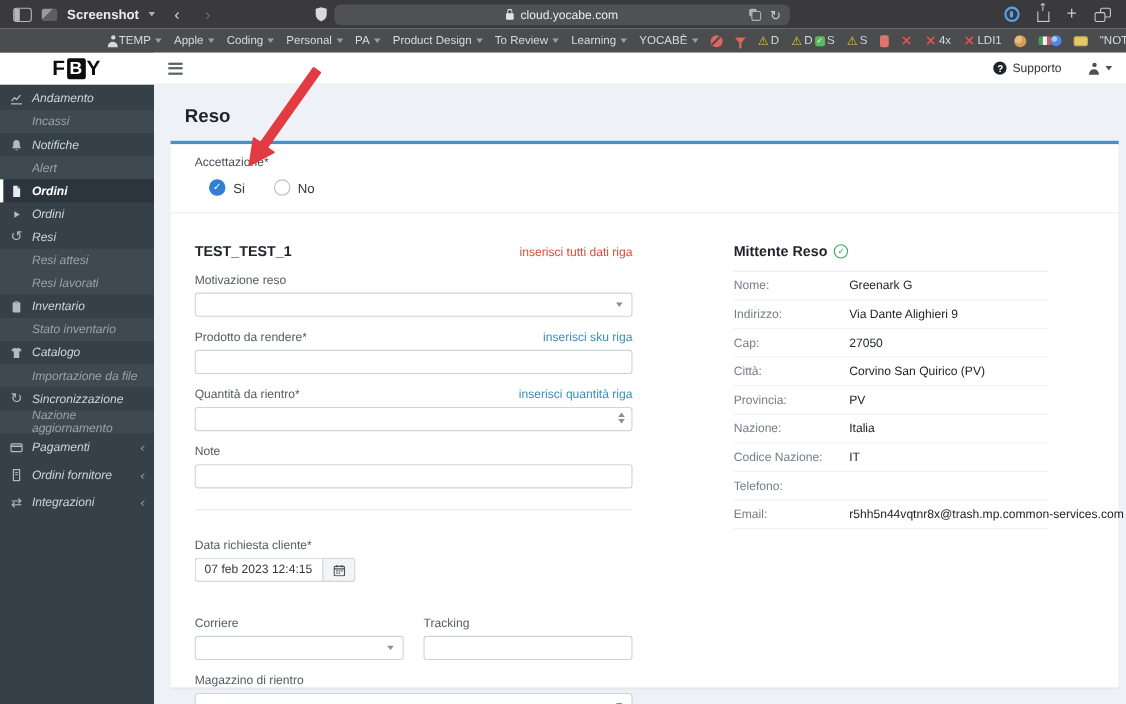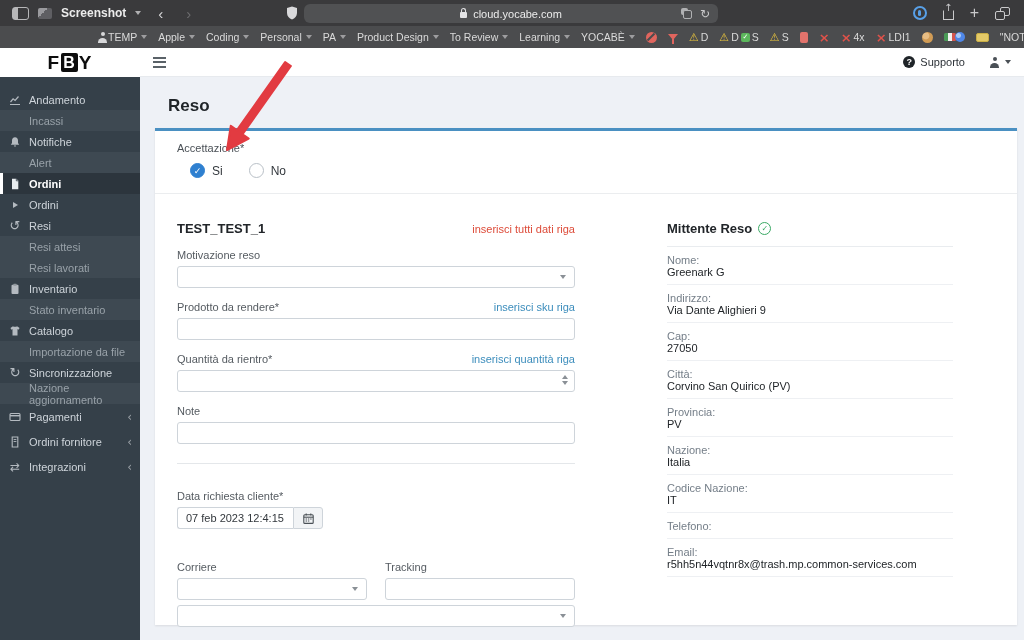--- a/index.html
+++ b/index.html
@@ -61,21 +61,21 @@
   .flagit { width:12px; height:8px; display:flex; border-radius:1.5px; overflow:hidden; }
   .flagit i { flex:1; } .flagit i:nth-child(1){background:#4a9a57;} .flagit i:nth-child(2){background:#f2f2f2;} .flagit i:nth-child(3){background:#d4564e;}
   .globe { width:10px; height:10px; border-radius:50%; background:radial-gradient(circle at 35% 35%, #a9c9f5 0 2px, #4f87e8 3px); margin-left:-3px; }
   .ycard { width:13px; height:9px; border-radius:2px; background:#e3c968; border:1px solid #c9ae45; }
 
   
   .app { display:flex; height:592px; }
   .sidebar { width:140px; flex-shrink:0; background:#354049; display:flex; flex-direction:column; }
   .logo { height:29px; background:#fff; display:flex; align-items:center; justify-content:center; gap:1px; font-size:19px; font-weight:700; color:#0d0d0d; letter-spacing:1px; }
   .logo .b-block { background:#0d0d0d; color:#fff; padding:0 2px; border-radius:2px; font-size:16px; line-height:19px; }
-  .nav { padding-top:12px; font-size:11px; color:#ced4da; }
+  .nav { padding-top:2px; font-size:11px; color:#ced4da;font-style:italic; }
   .item { height:21px; display:flex; align-items:center; padding:0 8px; gap:7px; cursor:pointer; }
   .item .nic { width:14px; display:flex; justify-content:center; align-items:center; color:#b4bac0; font-size:11px; flex-shrink:0; }
   .item.sub { background:#3e4952; color:#99a2a9; padding-left:29px; }
   .item.active { background:#2c353d; border-left:3px solid #fff; padding-left:5px; color:#fff; font-weight:700; }
   .item.tall { height:25px; }
   .chevL { margin-left:auto; color:#9aa1a7; font-size:12px; line-height:1; }
   .tri-r { width:0; height:0; border-top:3.5px solid transparent; border-bottom:3.5px solid transparent; border-left:5px solid #b4bac0; }
 
   .mainarea { flex:1; display:flex; flex-direction:column; position:relative; min-width:0; background:#eef1f6; }
   .topnav { height:29px; background:#fff; border-bottom:1px solid #e7eaee; display:flex; align-items:center; padding:0 13px; flex-shrink:0; }
@@ -120,21 +120,21 @@
   .hr2 { border:none; border-top:1px solid #e4e7ea; margin:19px 0 0; }
   .dlabel { margin-top:26px; }
   .dgroup { display:flex; margin-top:5px; }
   .dinput { width:116px; height:22px; border:1px solid #ced4da; border-right:none; border-radius:3px 0 0 3px; font-size:11px; color:#33383d; padding:0 8px; font-family:"Liberation Sans",sans-serif; }
   .dbtn { width:30px; height:22px; border:1px solid #ced4da; border-radius:0 3px 3px 0; background:#f2f4f6; display:flex; align-items:center; justify-content:center; cursor:pointer; }
   .twocol { display:flex; gap:18px; margin-top:32px; }
   .half { width:190px; }
 
   .mit-head { display:flex; align-items:center; gap:6px; font-size:13px; font-weight:700; color:#212529; padding-bottom:10px; border-bottom:1px solid #e9ecef; }
   .okcirc { width:13px; height:13px; border-radius:50%; border:1.5px solid #3aa964; color:#3aa964; font-size:8px; display:flex; align-items:center; justify-content:center; }
-  .mitrow { display:flex; align-items:baseline; padding:7px 0 6px; border-bottom:1px solid #eef0f3; font-size:11px;flex-direction:column; }
+  .mitrow { display:flex; align-items:baseline; padding:7px 0 6px; border-bottom:1px solid #eef0f3; font-size:11px; }
   .mitlabel { width:105px; flex-shrink:0; color:#747e88; }
   .mitvalue { color:#212529; white-space:nowrap; }
 
   .arrow-svg { position:absolute; left:0; top:0; pointer-events:none; z-index:40; }
 </style>
 </head>
 <body>
 
 <div class="titlebar">
   <span class="panes"></span>
@@ -476,20 +476,23 @@
                   <input class="ctrl" style="">
                   <span class="sel-caret"></span>
                 </div>
               </div>
               <div class="half">
                 <div class="flabel">Tracking</div>
                 <div class="ctrlwrap"><input class="ctrl" style=""></div>
               </div>
             </div>
 
+            <div class="lblrow">
+                <span class="flabel">Magazzino di rientro</span>
+              </div>
             <div class="ctrlwrap">
               <input class="ctrl" style="">
               <span class="sel-caret"></span>
             </div>
 
           </div>
 
           <div class="col-gap"></div>
 
           <div class="col-mit">

